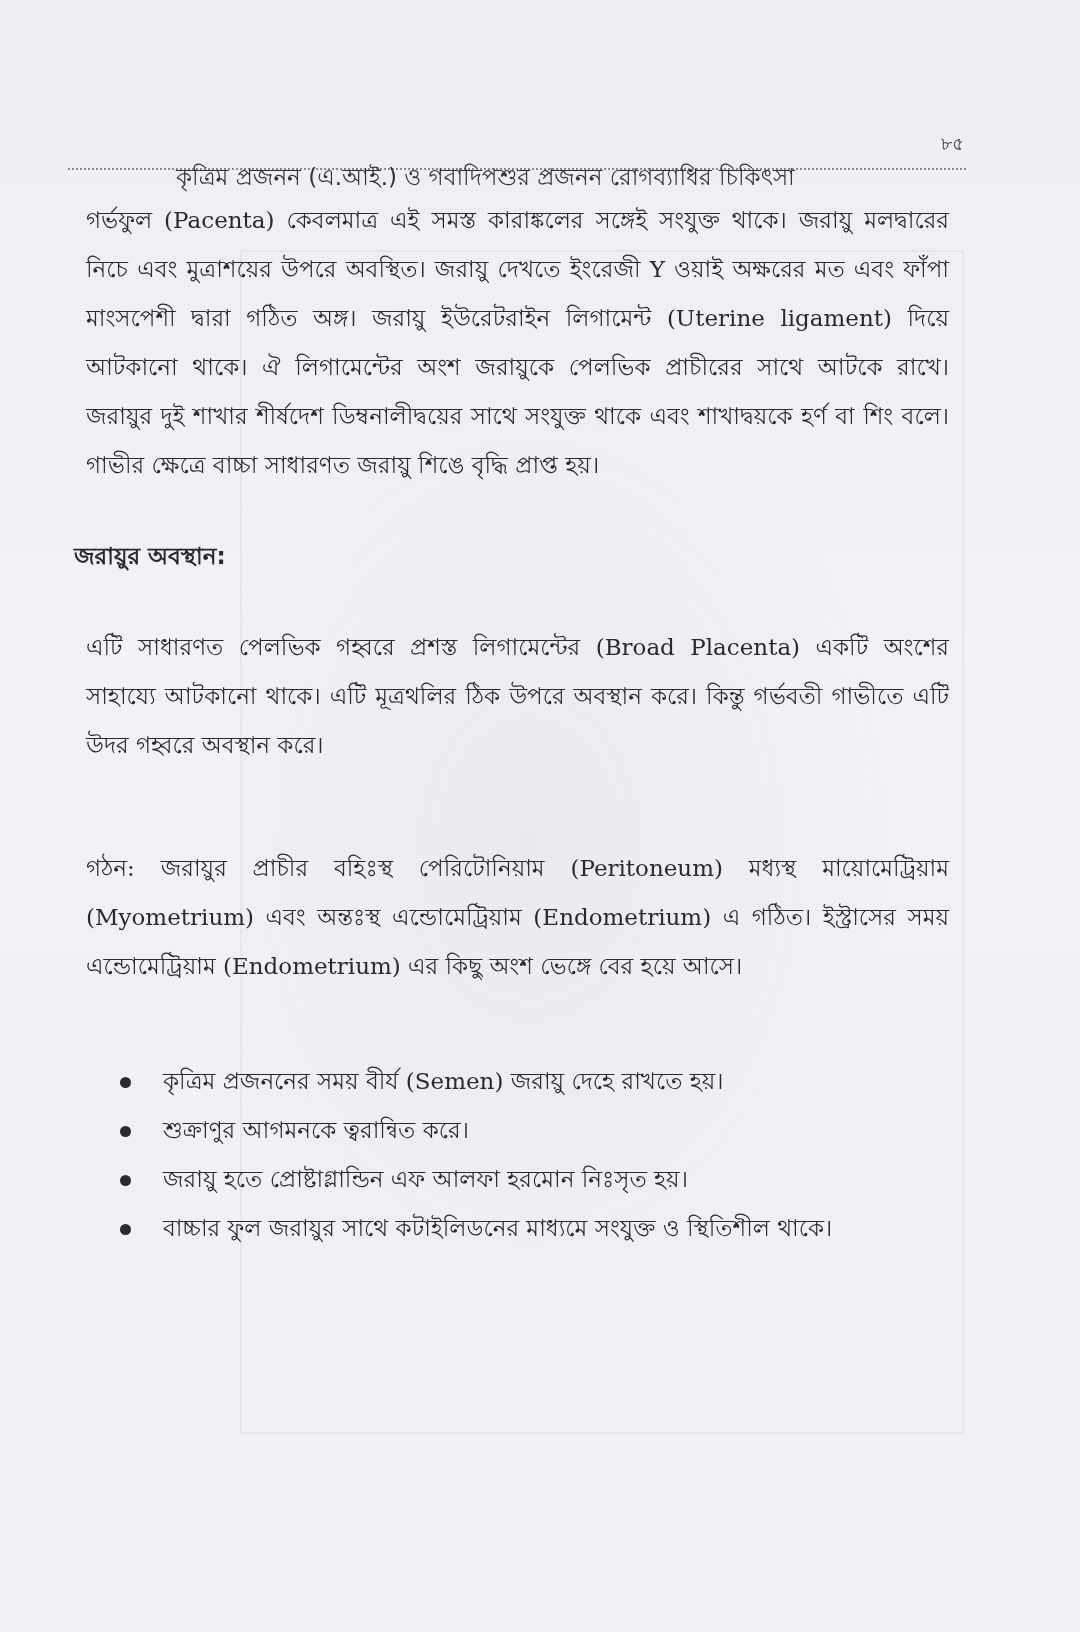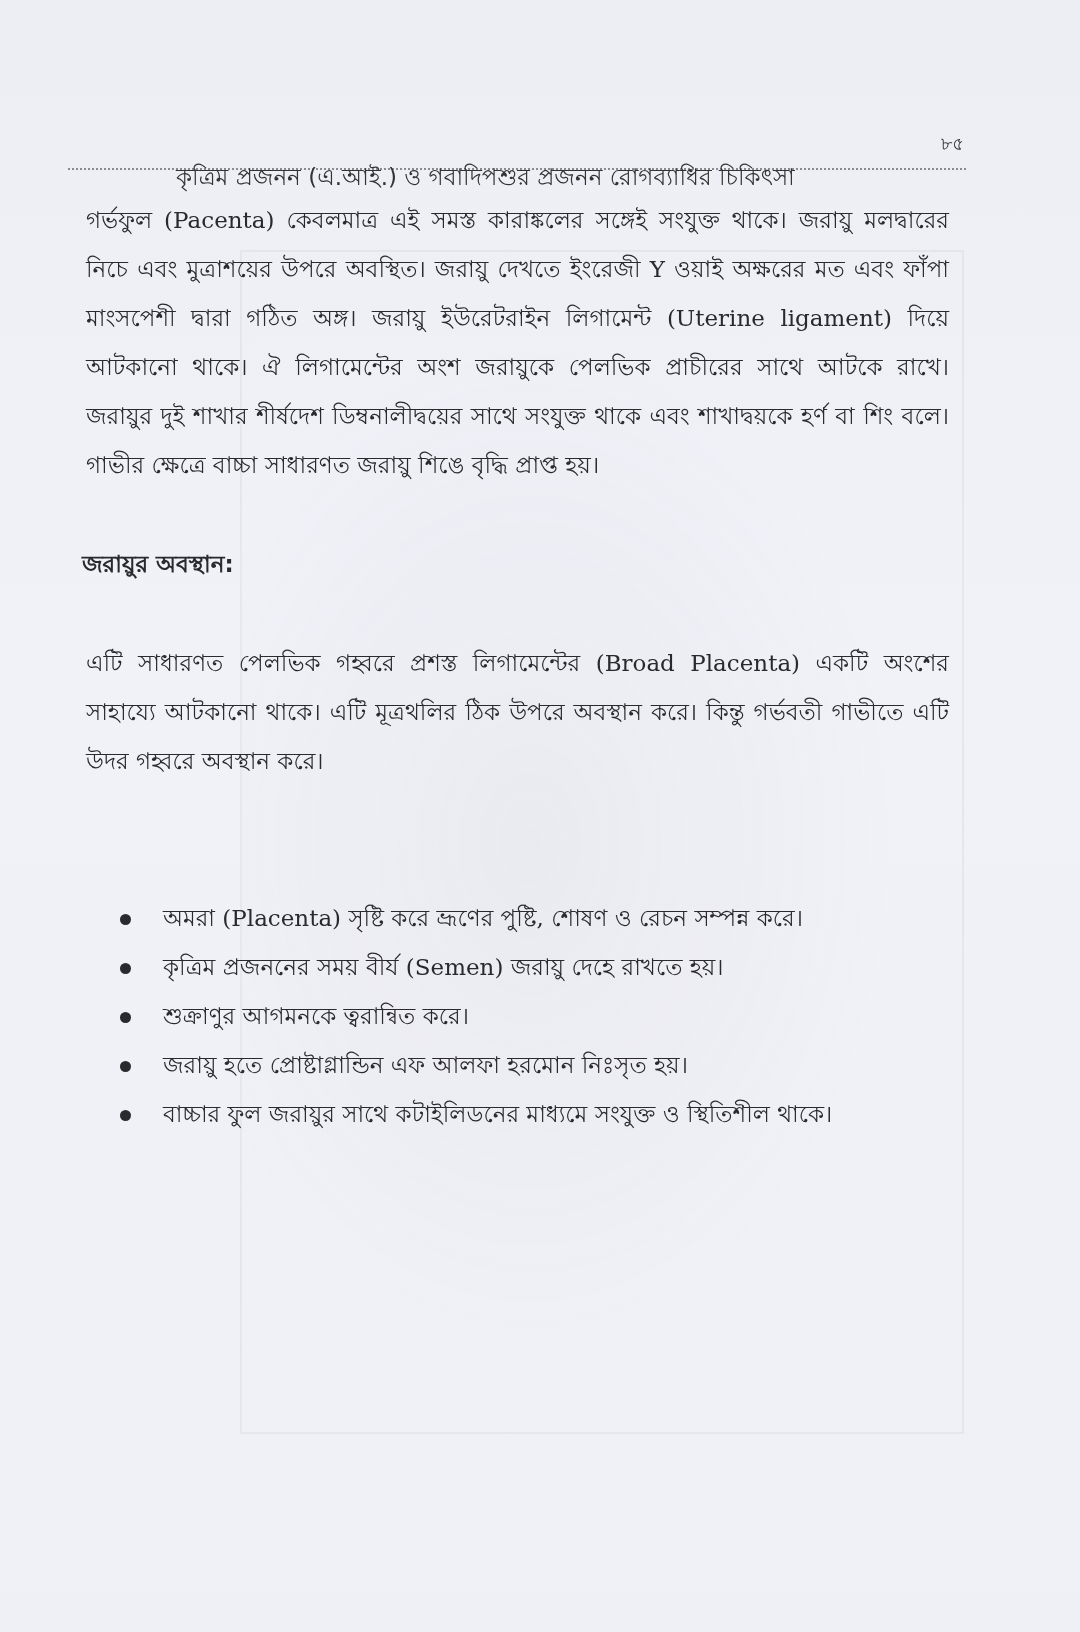--- a/index.html
+++ b/index.html
@@ -32,21 +32,21 @@
   .page-number {
     position: absolute; right: 2px; top: 2px;
     font-family: "DejaVu Sans", sans-serif; font-size: 18px; color: #333;
   }
   .content {
     position: absolute; left: 70px; top: 180px; width: 895px;
     font-size: 23px; line-height: 49px;
     text-align: justify;
   }
   .content p { margin: 16px; }
-  .heading { margin: 12px; font-size: 23px; font-family: "DejaVu Sans", sans-serif; }
+  .heading { margin: 4px; font-size: 23px; font-family: "DejaVu Sans", sans-serif; }
   .gap-s { height: 22px; }
   .gap-m { height: 28px; }
   .gap-l { height: 42px; }
   ul.bullets { list-style: none; margin: 0; padding: 0; }
   ul.bullets li { position: relative; padding-left: 93px; }
   ul.bullets li .dot {
     position: absolute; left: 50px; top: 20px;
     width: 11px; height: 11px; border-radius: 50%; background: #2a2a2e;
   }
 </style>
@@ -63,25 +63,25 @@
 
   <div class="content">
     <p>গর্ভফুল (Pacenta) কেবলমাত্র এই সমস্ত কারাঙ্কলের সঙ্গেই সংযুক্ত থাকে। জরায়ু মলদ্বারের নিচে এবং মুত্রাশয়ের উপরে অবস্থিত। জরায়ু দেখতে ইংরেজী Y ওয়াই অক্ষরের মত এবং ফাঁপা মাংসপেশী দ্বারা গঠিত অঙ্গ। জরায়ু ইউরেটরাইন লিগামেন্ট (Uterine ligament) দিয়ে আটকানো থাকে। ঐ লিগামেন্টের অংশ জরায়ুকে পেলভিক প্রাচীরের সাথে আটকে রাখে। জরায়ুর দুই শাখার শীর্ষদেশ ডিম্বনালীদ্বয়ের সাথে সংযুক্ত থাকে এবং শাখাদ্বয়কে হর্ণ বা শিং বলে। গাভীর ক্ষেত্রে বাচ্চা সাধারণত জরায়ু শিঙে বৃদ্ধি প্রাপ্ত হয়।</p>
 
     <div class="gap-s"></div>
     <h3 class="heading">জরায়ুর অবস্থান:</h3>
     <div class="gap-s"></div>
     <p>এটি সাধারণত পেলভিক গহ্বরে প্রশস্ত লিগামেন্টের (Broad Placenta) একটি অংশের সাহায্যে আটকানো থাকে। এটি মূত্রথলির ঠিক উপরে অবস্থান করে। কিন্তু গর্ভবতী গাভীতে এটি উদর গহ্বরে অবস্থান করে।</p>
 
     <div class="gap-l"></div>
+    <p>গঠন: জরায়ুর প্রাচীর বহিঃস্থ পেরিটোনিয়াম (Peritoneum) মধ্যস্থ মায়োমেট্রিয়াম (Myometrium) এবং অন্তঃস্থ এন্ডোমেট্রিয়াম (Endometrium) এ গঠিত। ইস্ট্রাসের সময় এন্ডোমেট্রিয়াম (Endometrium) এর কিছু অংশ ভেঙ্গে বের হয়ে আসে।</p>
 
     <div class="gap-s"></div>
     <div class="gap-m"></div>
 
     <ul class="bullets">
-      <li><span class="dot"></span><span>অমরা (Placenta) সৃষ্টি করে ভ্রূণের পুষ্টি, শোষণ ও রেচন সম্পন্ন করে।</span></li>
       <li><span class="dot"></span><span>কৃত্রিম প্রজননের সময় বীর্য (Semen) জরায়ু দেহে রাখতে হয়।</span></li>
       <li><span class="dot"></span><span>শুক্রাণুর আগমনকে ত্বরান্বিত করে।</span></li>
       <li><span class="dot"></span><span>জরায়ু হতে প্রোষ্টাগ্লান্ডিন এফ আলফা হরমোন নিঃসৃত হয়।</span></li>
       <li><span class="dot"></span><span>বাচ্চার ফুল জরায়ুর সাথে কটাইলিডনের মাধ্যমে সংযুক্ত ও স্থিতিশীল থাকে।</span></li>
     </ul>
   </div>
 </div>
 
 </body></html>

